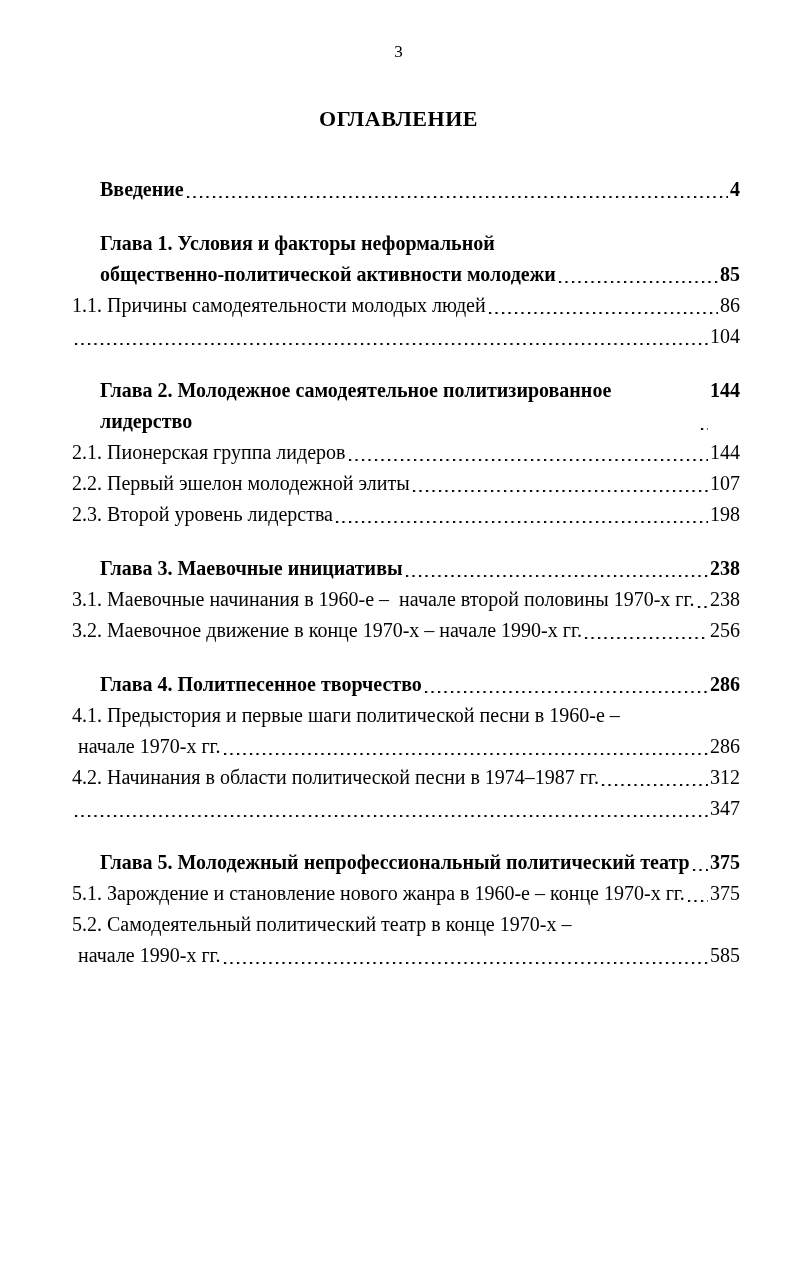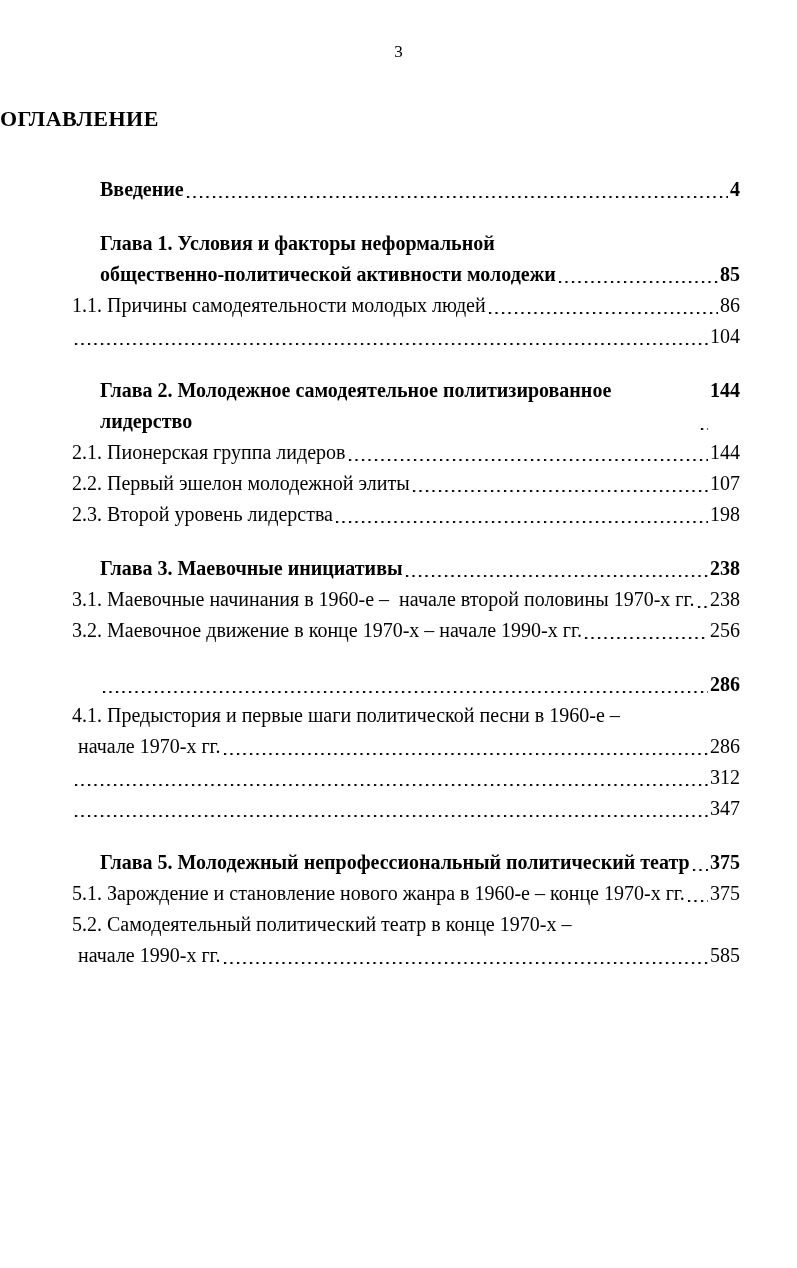--- a/index.html
+++ b/index.html
@@ -15,20 +15,21 @@
     padding-top: 42px;
     overflow: hidden;
   }
   .page-number {
     text-align: center;
     font-size: 17px;
     line-height: 20px;
     margin-bottom: 44px;
   }
   .toc-title {
+    text-align: center;
     font-weight: bold;
     font-size: 22px;
     letter-spacing: 0.5px;
     line-height: 26px;
     margin-bottom: 42px;
   }
   .toc-list {
     padding-left: 72px;
     padding-right: 57px;
   }
@@ -139,37 +140,39 @@
       </div>
       <div class="toc-entry">
         <div class="toc-line">
     <span class="text">3.2. Маевочное движение в конце 1970-х – начале 1990-х гг.</span>
     <span class="leader"></span>
     <span class="page-num">256</span>
   </div>
       </div>
       <div class="toc-entry bold gap">
         <div class="toc-line">
+    <span class="text">Глава 4. Политпесенное творчество</span>
     <span class="leader"></span>
     <span class="page-num">286</span>
   </div>
       </div>
       <div class="toc-entry">
         <div class="toc-line">
     <span class="text">4.1. Предыстория и первые шаги политической песни в 1960-е –</span>
 
   </div>
         <div class="toc-line indent">
     <span class="text">начале 1970-х гг.</span>
     <span class="leader"></span>
     <span class="page-num">286</span>
   </div>
       </div>
       <div class="toc-entry">
         <div class="toc-line">
+    <span class="text">4.2. Начинания в области политической песни в 1974–1987 гг.</span>
     <span class="leader"></span>
     <span class="page-num">312</span>
   </div>
       </div>
       <div class="toc-entry">
         <div class="toc-line">
     <span class="leader"></span>
     <span class="page-num">347</span>
   </div>
       </div>

